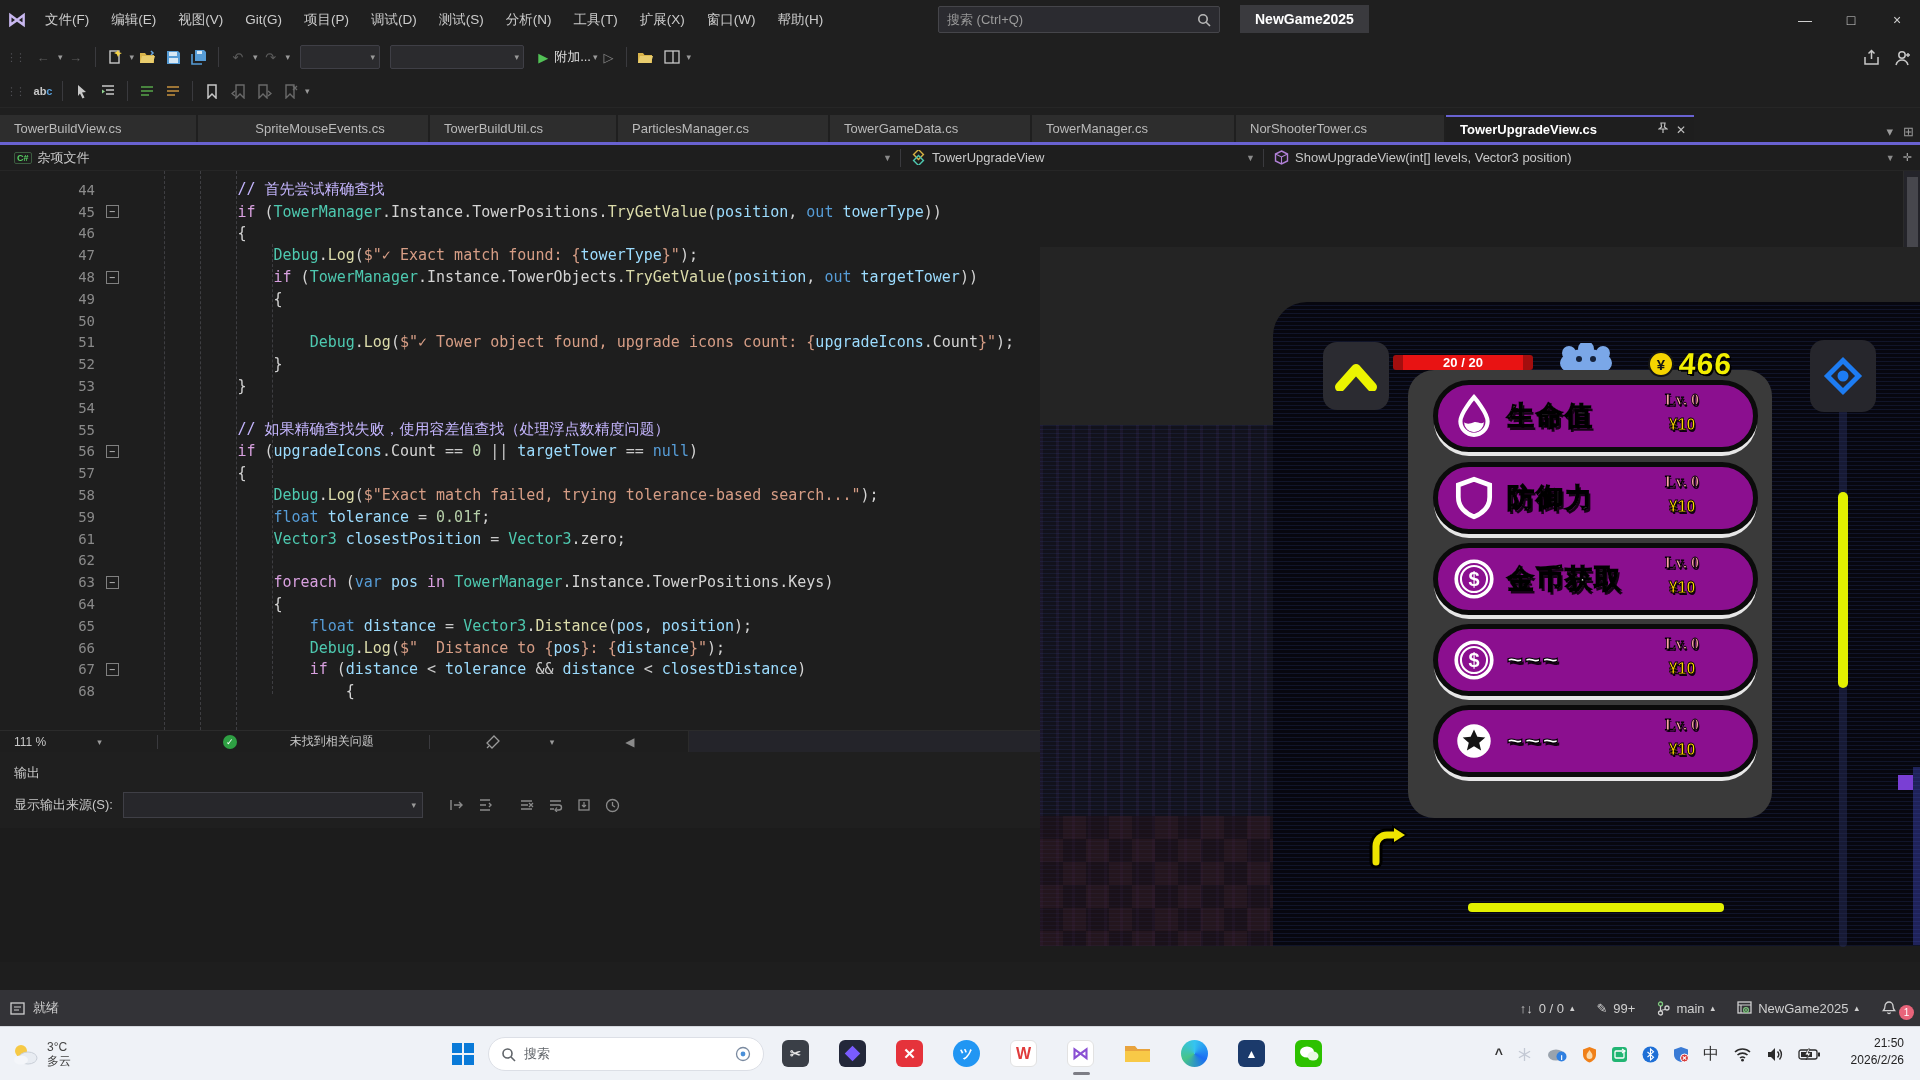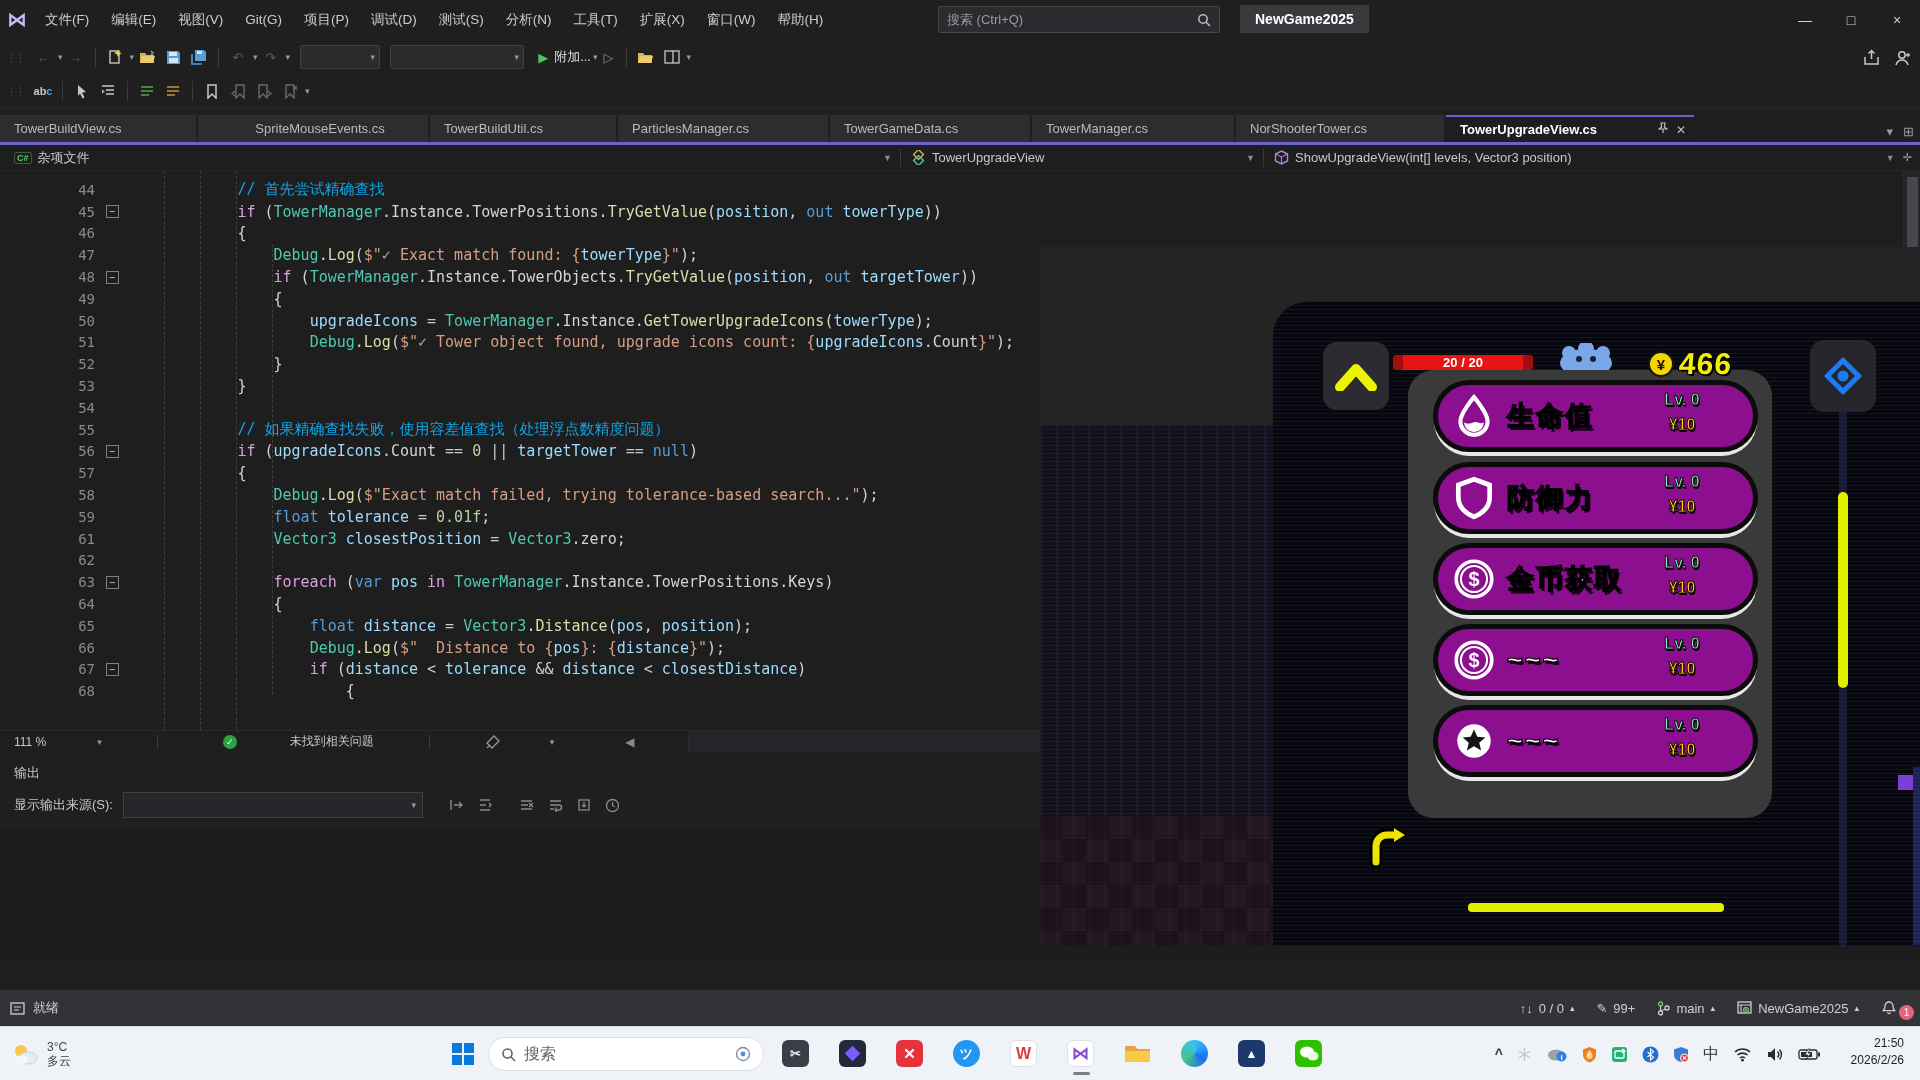--- a/index.html
+++ b/index.html
@@ -68,21 +68,21 @@
   
   .editor { position:absolute; left:0; top:171px; width:1920px; height:559px; background:#1e1e1e; overflow:hidden; }
   .guides { position:absolute; top:0; bottom:0; border-left:1px dashed #3e3e42; }
   .code-rows { position:absolute; left:0; top:8px; width:1890px; }
   .cl { display:flex; height:21.8px; align-items:center; font-family:"DejaVu Sans Mono", monospace; font-size:15px; }
   .ln { width:95px; text-align:right; color:#8a8a8a; font-size:14px; flex:none; }
   .fold { width:34px; flex:none; display:flex; justify-content:center; }
   .fbox { width:13px; height:13px; border:1px solid #808080; color:#c8c8c8; background:#1e1e1e; font-size:10px;
           line-height:11px; text-align:center; font-style:normal; }
   .ct { white-space:pre; color:#d4d4d4; }
-  .c{color:#0ea5e9} .k{color:#569cd6} .kc{color:#d8a0df} .t{color:#4ec9b0} .m{color:#dcdcaa}
+  .c{color:#c4b5fd} .k{color:#569cd6} .kc{color:#d8a0df} .t{color:#4ec9b0} .m{color:#dcdcaa}
   .v{color:#9cdcfe} .p{color:#d4d4d4} .s{color:#d69d85} .n{color:#b5cea8} .o{color:#c9c9c9}
   .vscroll { position:absolute; right:0; top:0; width:17px; bottom:0; background:#24242a; border-left:1px solid #2b2b2b; }
   .vthumb { position:absolute; left:3px; width:11px; top:6px; height:70px; background:#47474d; }
 
   
   .estrip { position:absolute; left:0; top:730px; width:1920px; height:22px; background:#1e1e1e;
             border-top:1px solid #2b2b2b; display:flex; align-items:center; color:#c8c8c8; font-size:12px;gap:47px; }
   .echk { width:14px; height:14px; border-radius:50%; background:#2ea043; color:#fff; font-size:9px;
           line-height:14px; text-align:center; margin:0 6px 0 10px; }
   .esep { width:1px; height:14px; background:#3a3a3e; margin:0 8px; }
@@ -114,21 +114,21 @@
                 line-height:15px; text-align:center; margin-left:-4px; margin-top:8px; }
 
   
   .taskbar { position:absolute; left:0; top:1026px; width:1920px; height:54px; background:#eff2f7;
              border-top:1px solid #d5d8de; display:flex; align-items:center; color:#333; }
   .weather { display:flex; align-items:center; gap:7px; margin-left:10px; }
   .wtxt { font-size:12px; line-height:14px; color:#444; }
   .startbtn { position:absolute; left:452px; top:16px; }
   .tsearch { position:absolute; left:488px; top:10px; width:276px; height:34px; background:#fff;
              border:1px solid #dcdfe6; border-radius:17px; display:flex; align-items:center; padding:0 12px;
-             color:#5f6368; font-size:16px; gap:8px; }
+             color:#5f6368; font-size:13px; gap:8px; }
   .apps { position:absolute; left:782px; top:13px; display:flex; gap:30px; }
   .tba { width:27px; height:27px; border-radius:6px; position:relative; display:flex; align-items:center;
          justify-content:center; font-weight:bold; }
   .tba.active-app::after { content:""; position:absolute; left:5px; bottom:-9px; width:17px; height:3px;
                            border-radius:2px; background:#7d7d85; }
   .a-shot{background:#3a3f47;color:#e8e8e8;font-size:13px;}
   .a-dev{background:#23283a;} .a-dev i{width:11px;height:11px;background:#7a5cff;display:block;transform:rotate(45deg);}
   .a-redx{background:#e5333b;color:#fff;font-size:15px;}
   .a-blue{background:#2196f3;border-radius:50%;color:#fff;font-size:13px;}
   .a-wps{background:#fff;color:#e03b3b;font-size:16px;border:1px solid #e2e2e2;}
@@ -169,22 +169,22 @@
               display:flex; align-items:center; justify-content:center; z-index:6; }
   .gpanel { position:absolute; left:368px; top:123px; width:364px; height:448px; background:#3a3a3a;
             border-radius:26px; z-index:3; }
   .gbtns { position:absolute; left:393px; top:0; width:325px; height:100%; z-index:4; }
   .gbtn { position:absolute; left:0; width:325px; height:72px; background:#8b0f8f; border:5px solid #0b0b0b;
           border-radius:40px; box-shadow:0 5px 0 -1px rgba(255,255,255,.88); display:flex; align-items:center; }
   .gbtn .gico { width:46px; height:46px; margin-left:13px; flex:none; }
   .gbtn .glabel { margin-left:10px; color:#fff; font-size:27px; font-weight:900; letter-spacing:2px;
                   -webkit-text-stroke:1.2px #000; text-shadow:2px 3px 0 rgba(0,0,0,.85); white-space:nowrap; }
   .gbtn .gright { position:absolute; left:196px; top:6px; width:96px; text-align:center; }
-  .gbtn .glv { color:#86efac; font-size:16px; font-weight:900; -webkit-text-stroke:0.8px #000;
-               text-shadow:1px 2px 0 rgba(0,0,0,.9); }
+  .gbtn .glv { color:#fca5a5; font-size:16px; font-weight:900; -webkit-text-stroke:0.8px #000;
+               text-shadow:1px 2px 0 rgba(0,0,0,.9);font-family:Liberation Serif, serif; }
   .gbtn .gcost { color:#ffd800; font-size:16px; font-weight:900; -webkit-text-stroke:0.8px #000;
                  text-shadow:1px 2px 0 rgba(0,0,0,.9); margin-top:7px; }
   .gscroll { position:absolute; left:798px; top:245px; width:10px; height:196px; background:#e2f000;
              border-radius:5px; z-index:5; }
   .gscroll-track { position:absolute; left:799px; top:160px; width:8px; height:540px; background:rgba(40,45,90,.5);
                    border-radius:4px; z-index:2; }
   .back-btn { position:absolute; left:320px; top:575px; z-index:4; }
   .bottombar { position:absolute; left:428px; top:656px; width:256px; height:9px; background:#e2f000;
                border-radius:4px; z-index:4; }
   .pdot { position:absolute; left:858px; top:528px; width:15px; height:15px; background:#7a3fd4; z-index:5; }
@@ -463,21 +463,20 @@
           <span class="ct"><span>                </span><span class="kc">if</span><span class="p"> (</span><span class="t">TowerManager</span><span class="p">.Instance.TowerObjects.</span><span class="m">TryGetValue</span><span class="p">(</span><span class="v">position</span><span class="p">, </span><span class="k">out</span><span class="p"> </span><span class="v">targetTower</span><span class="p">))</span></span>
         </div>
         <div class="cl">
           <span class="ln">49</span>
           <span class="fold"></span>
           <span class="ct"><span>                </span><span class="p">{</span></span>
         </div>
         <div class="cl">
           <span class="ln">50</span>
           <span class="fold"></span>
-          <span class="ct"><span>                    </span><span class="v">upgradeIcons</span><span class="o"> = </span><span class="t">TowerManager</span><span class="p">.Instance.</span><span class="m">GetTowerUpgradeIcons</span><span class="p">(</span><span class="v">towerType</span><span class="p">);</span></span>
         </div>
         <div class="cl">
           <span class="ln">51</span>
           <span class="fold"></span>
           <span class="ct"><span>                    </span><span class="t">Debug</span><span class="p">.</span><span class="m">Log</span><span class="p">(</span><span class="s">$"✓ Tower object found, upgrade icons count: {</span><span class="v">upgradeIcons</span><span class="p">.Count</span><span class="s">}"</span><span class="p">);</span></span>
         </div>
         <div class="cl">
           <span class="ln">52</span>
           <span class="fold"></span>
           <span class="ct"><span>                </span><span class="p">}</span></span>

